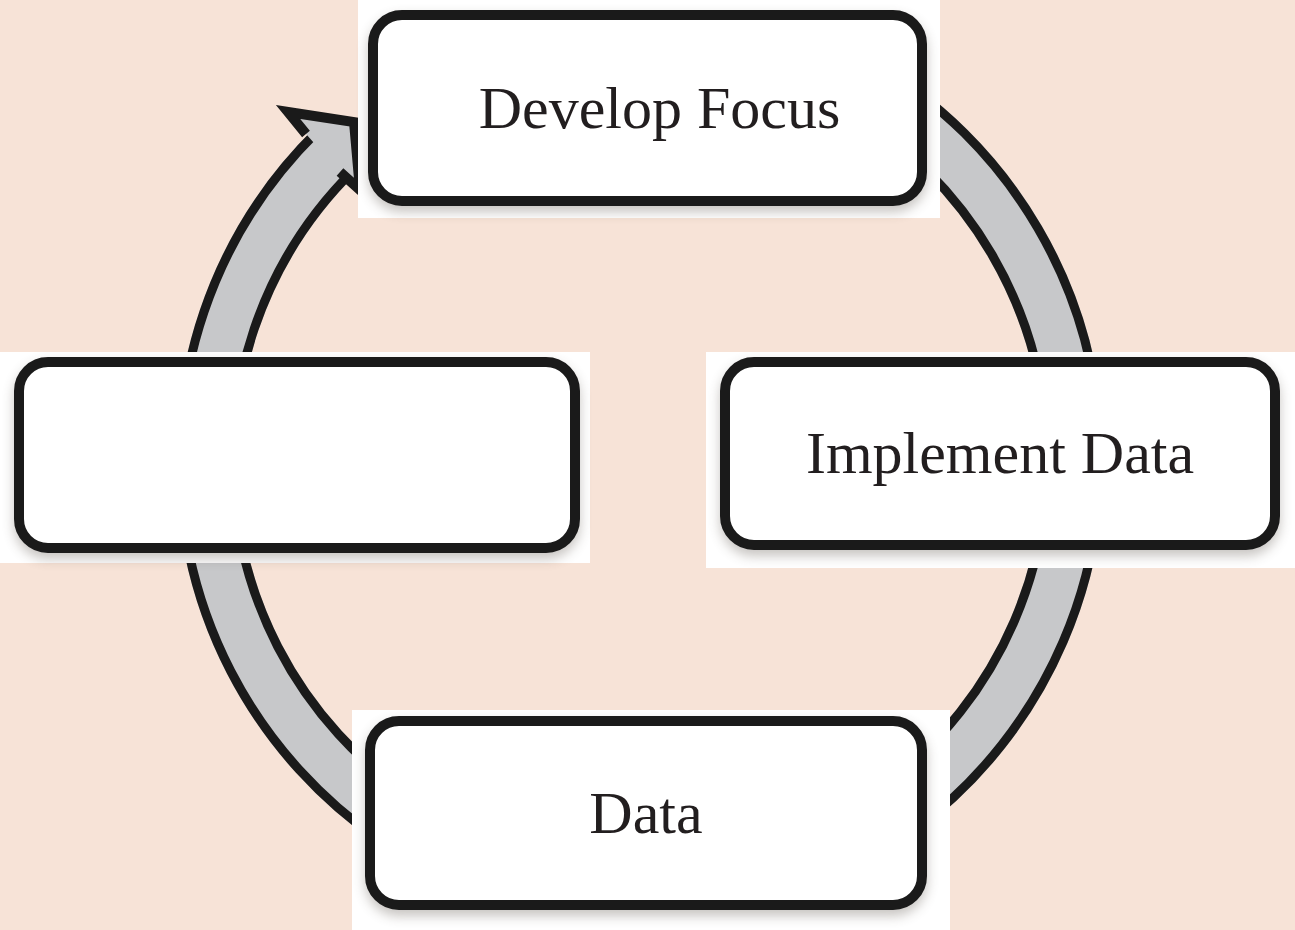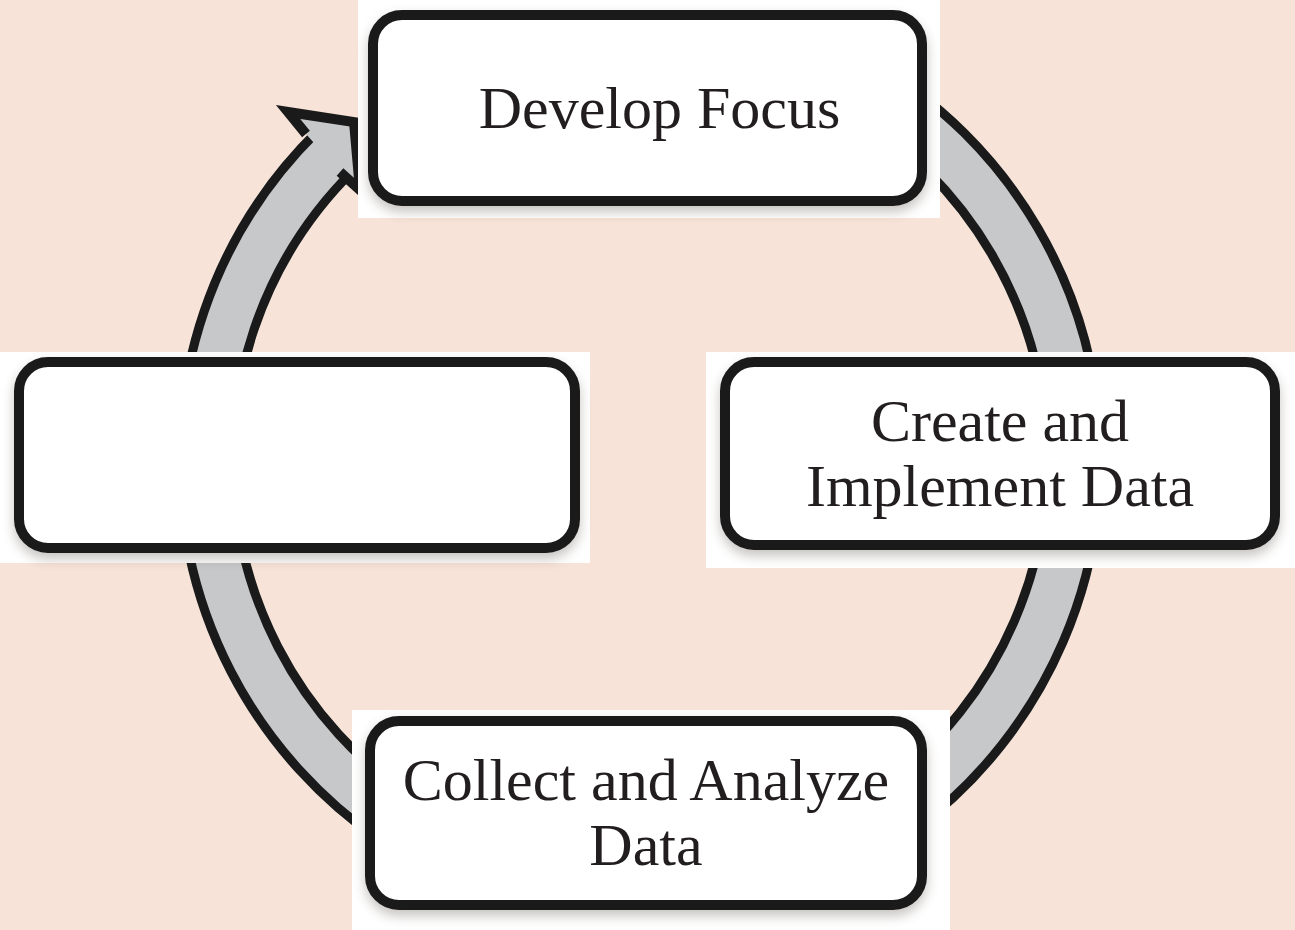--- a/index.html
+++ b/index.html
@@ -60,23 +60,21 @@
 <div class="band" id="band-top"></div>
 <div class="band" id="band-left"></div>
 <div class="band" id="band-right"></div>
 <div class="band" id="band-bottom"></div>
 
 <div class="node" id="node-develop-focus">
   <span class="line">Develop Focus</span>
 </div>
 
 <div class="node" id="node-create-implement">
-  <span class="line">Create and</span>
   <span class="line">Implement Data</span>
 </div>
 
 <div class="node" id="node-collect-analyze">
-  <span class="line">Collect and Analyze</span>
   <span class="line">Data</span>
 </div>
 
 <div class="node" id="node-reflect-modify">
 </div>
 
 </body></html>

